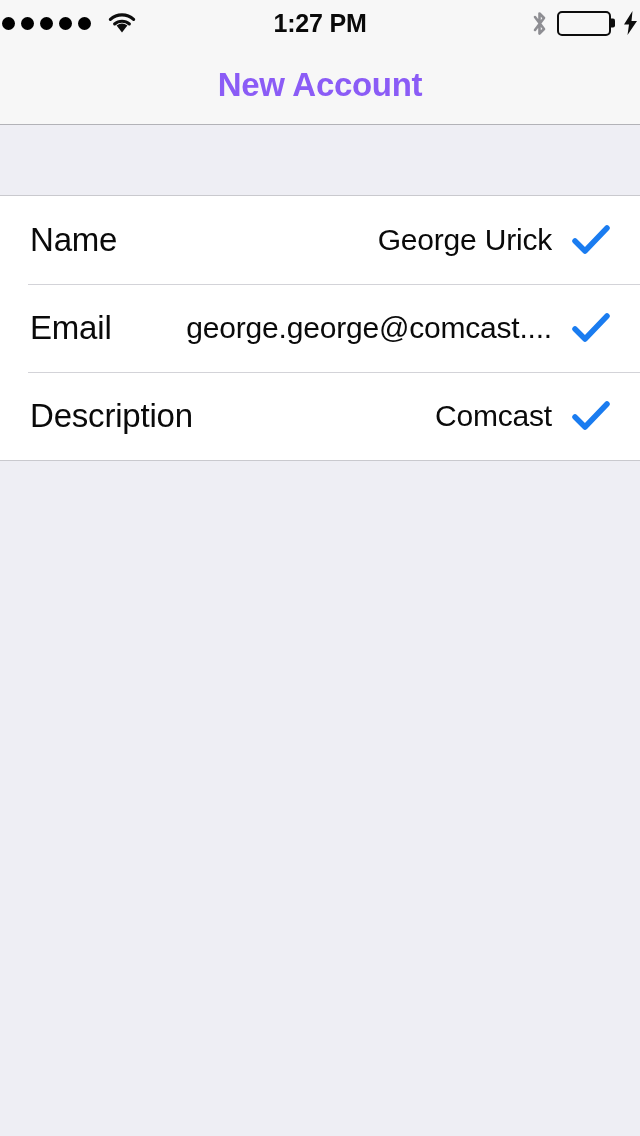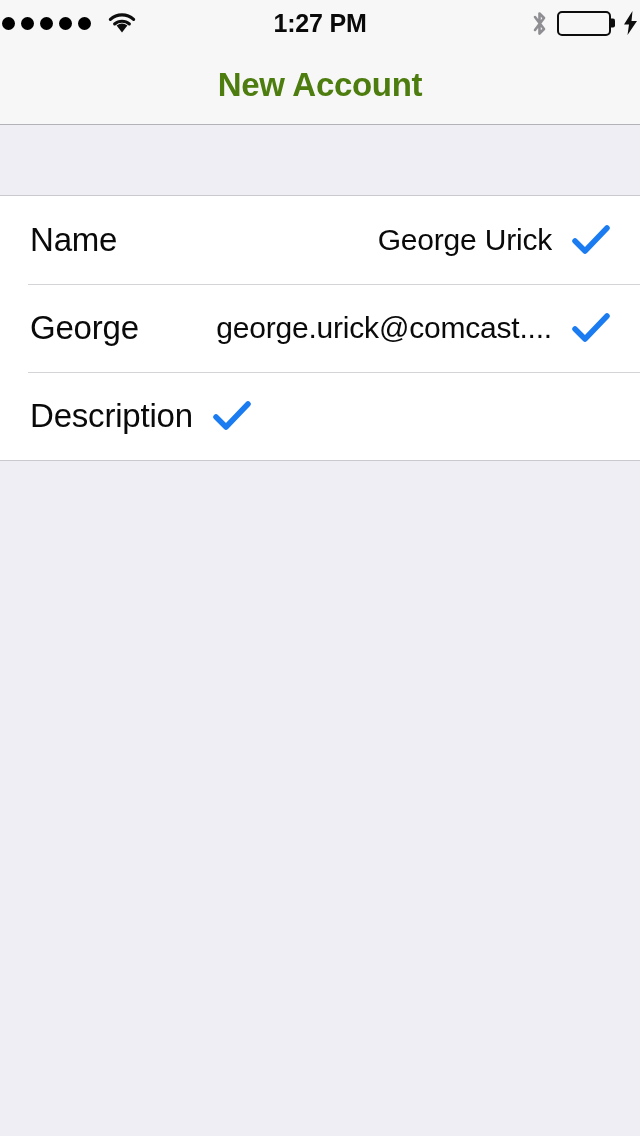--- a/index.html
+++ b/index.html
@@ -115,21 +115,21 @@
     border-bottom: 1px solid #b2b2b7;
     display: flex;
     align-items: center;
     justify-content: center;
     flex: 0 0 auto;
   }
 
   .nav-title {
     font-size: 33px;
     font-weight: bold;
-    color: #4d7c0f;
+    color: #8b5cf6;
     letter-spacing: -0.3px;
   }
 
   
   .content {
     flex: 1 1 auto;
     background: #eeeef4;
     overflow: hidden;
     display: flex;
     flex-direction: column;
@@ -263,32 +263,33 @@
         <span class="row-label">Name</span>
         <span class="row-value">George Urick</span>
         <span class="check-icon">
           <svg width="38" height="30" viewBox="0 0 38 30">
             <path d="M3 16 L13 26 L35 3" stroke="#1a7cf0" stroke-width="5.5" fill="none" stroke-linecap="round" stroke-linejoin="round"></path>
           </svg>
         </span>
       </div>
 
       <div class="row">
-        <span class="row-label">George</span>
-        <span class="row-value">george.urick@comcast....</span>
+        <span class="row-label">Email</span>
+        <span class="row-value">george.george@comcast....</span>
         <span class="check-icon">
           <svg width="38" height="30" viewBox="0 0 38 30">
             <path d="M3 16 L13 26 L35 3" stroke="#1a7cf0" stroke-width="5.5" fill="none" stroke-linecap="round" stroke-linejoin="round"></path>
           </svg>
         </span>
       </div>
 
 
       <div class="row">
         <span class="row-label">Description</span>
+        <span class="row-value">Comcast</span>
         <span class="check-icon">
           <svg width="38" height="30" viewBox="0 0 38 30">
             <path d="M3 16 L13 26 L35 3" stroke="#1a7cf0" stroke-width="5.5" fill="none" stroke-linecap="round" stroke-linejoin="round"></path>
           </svg>
         </span>
       </div>
 
     </div>
 
     <div class="filler"></div>

